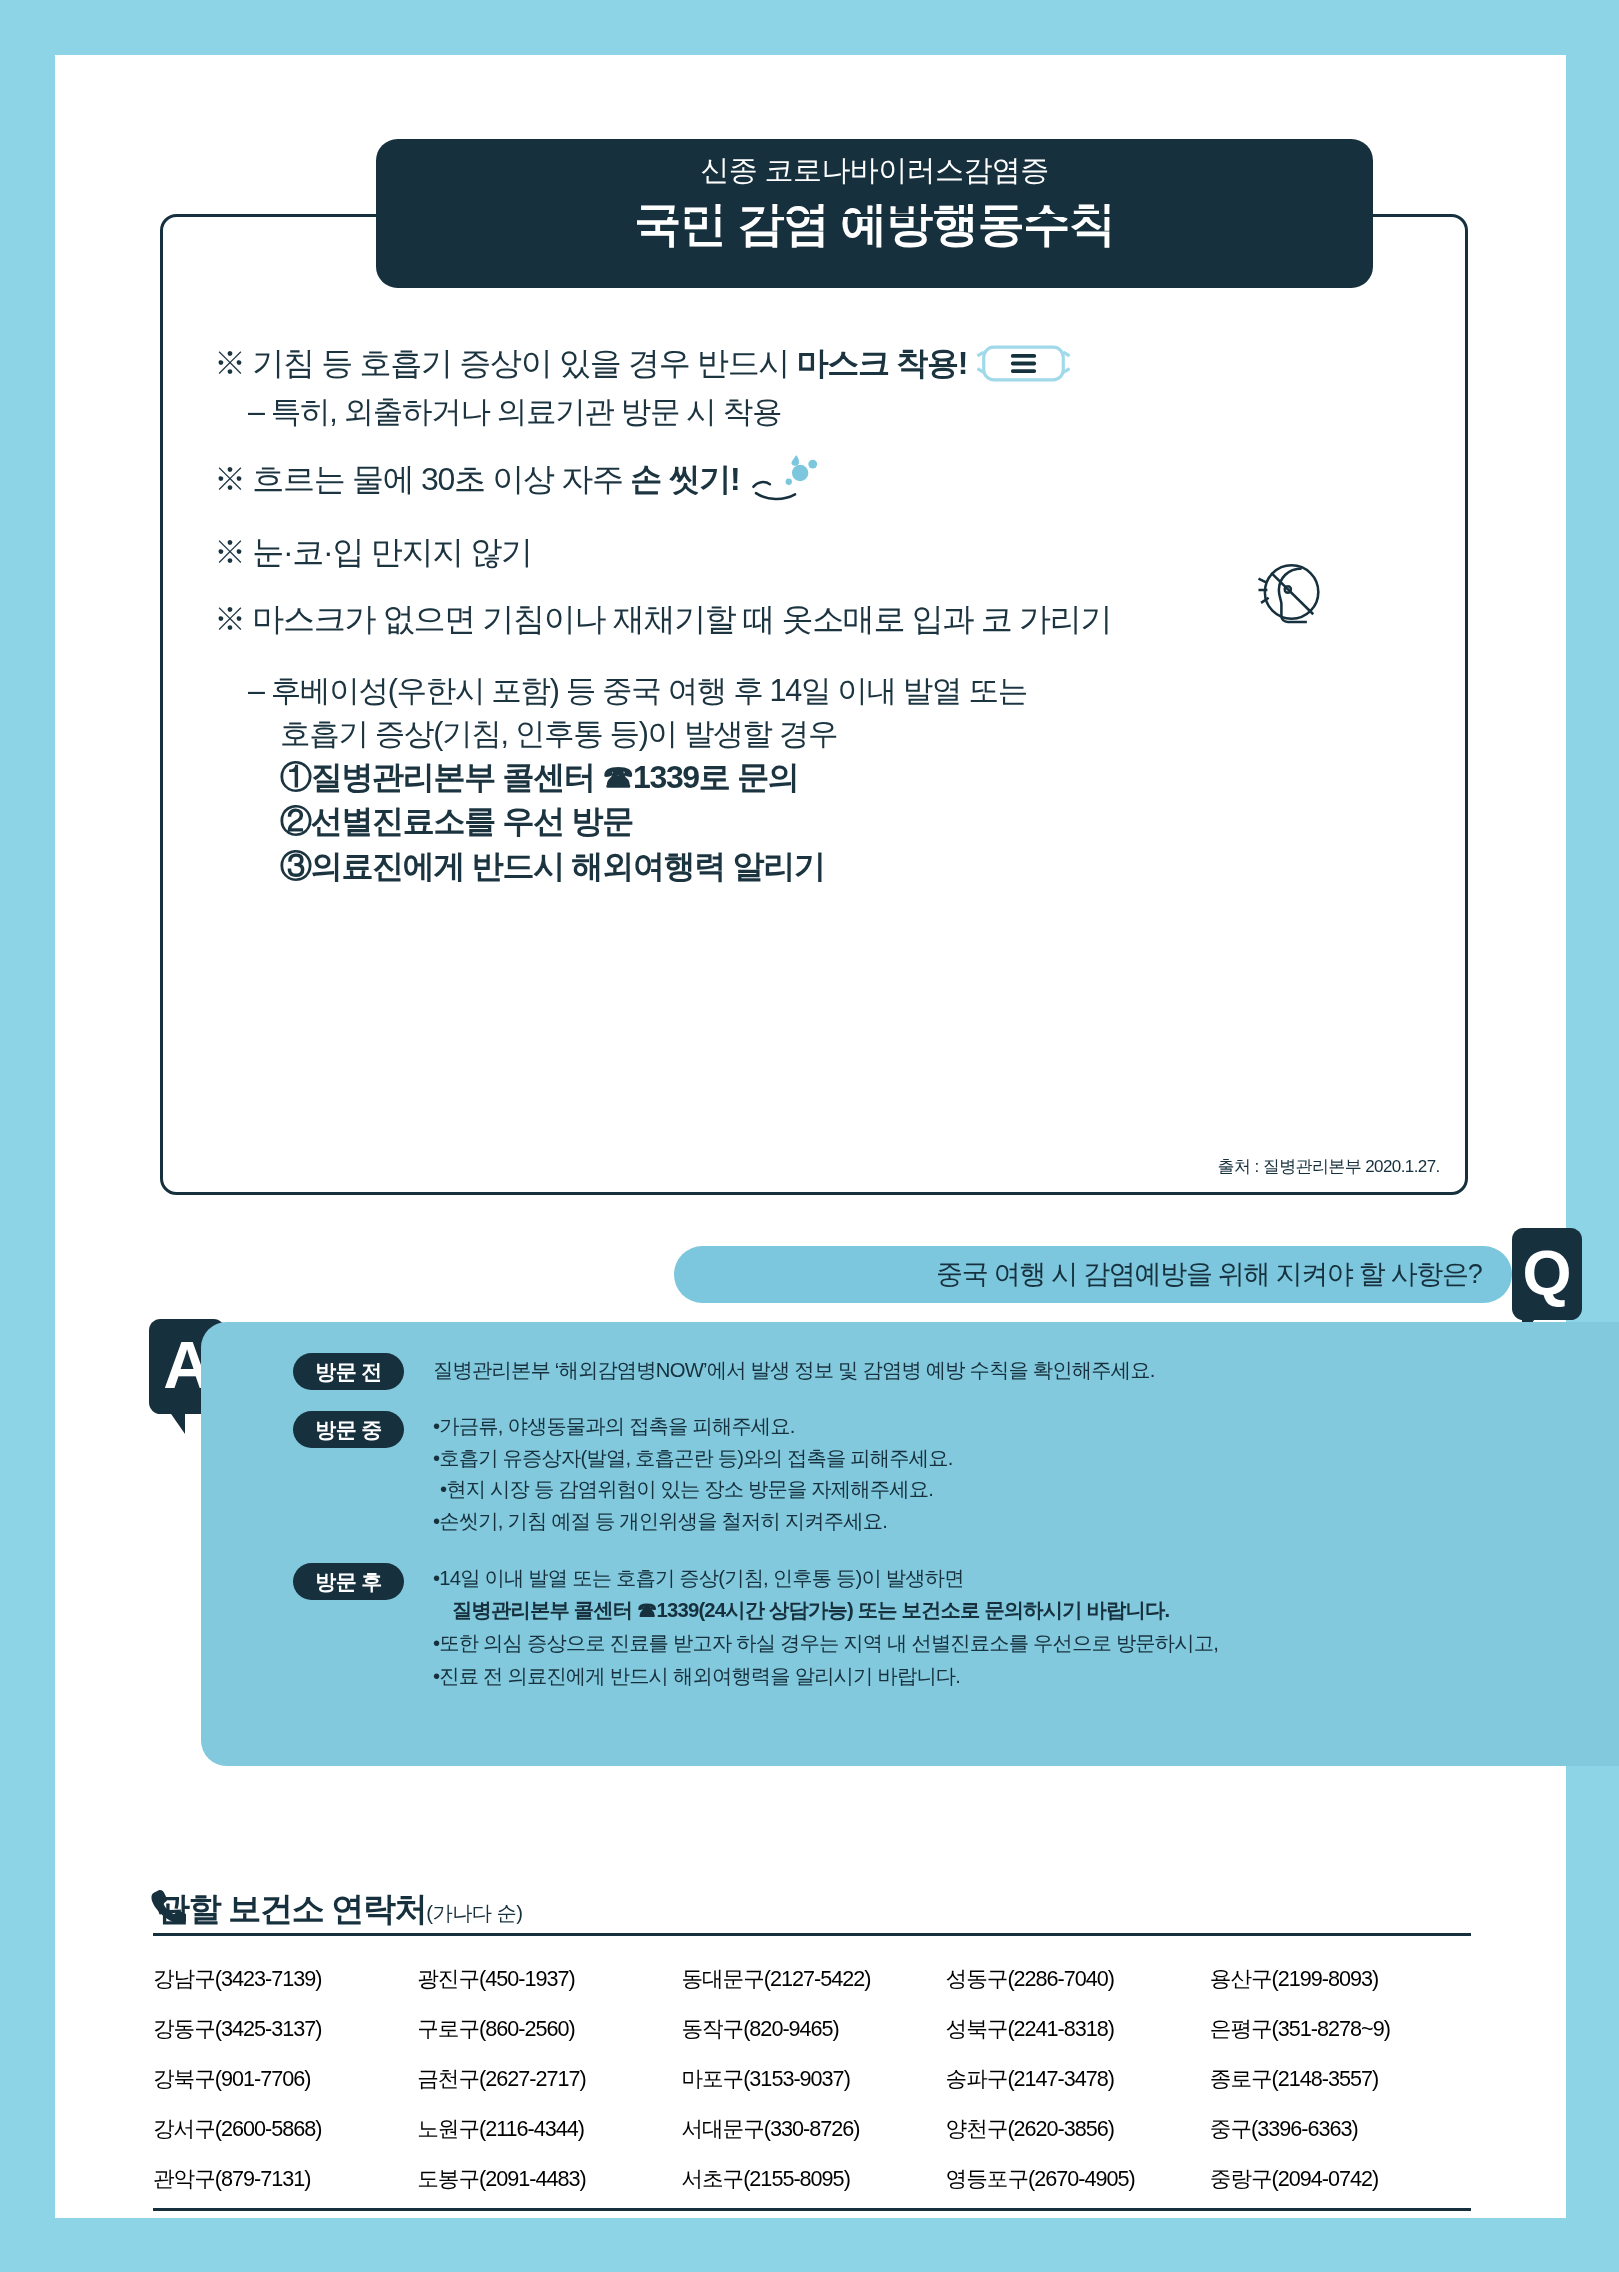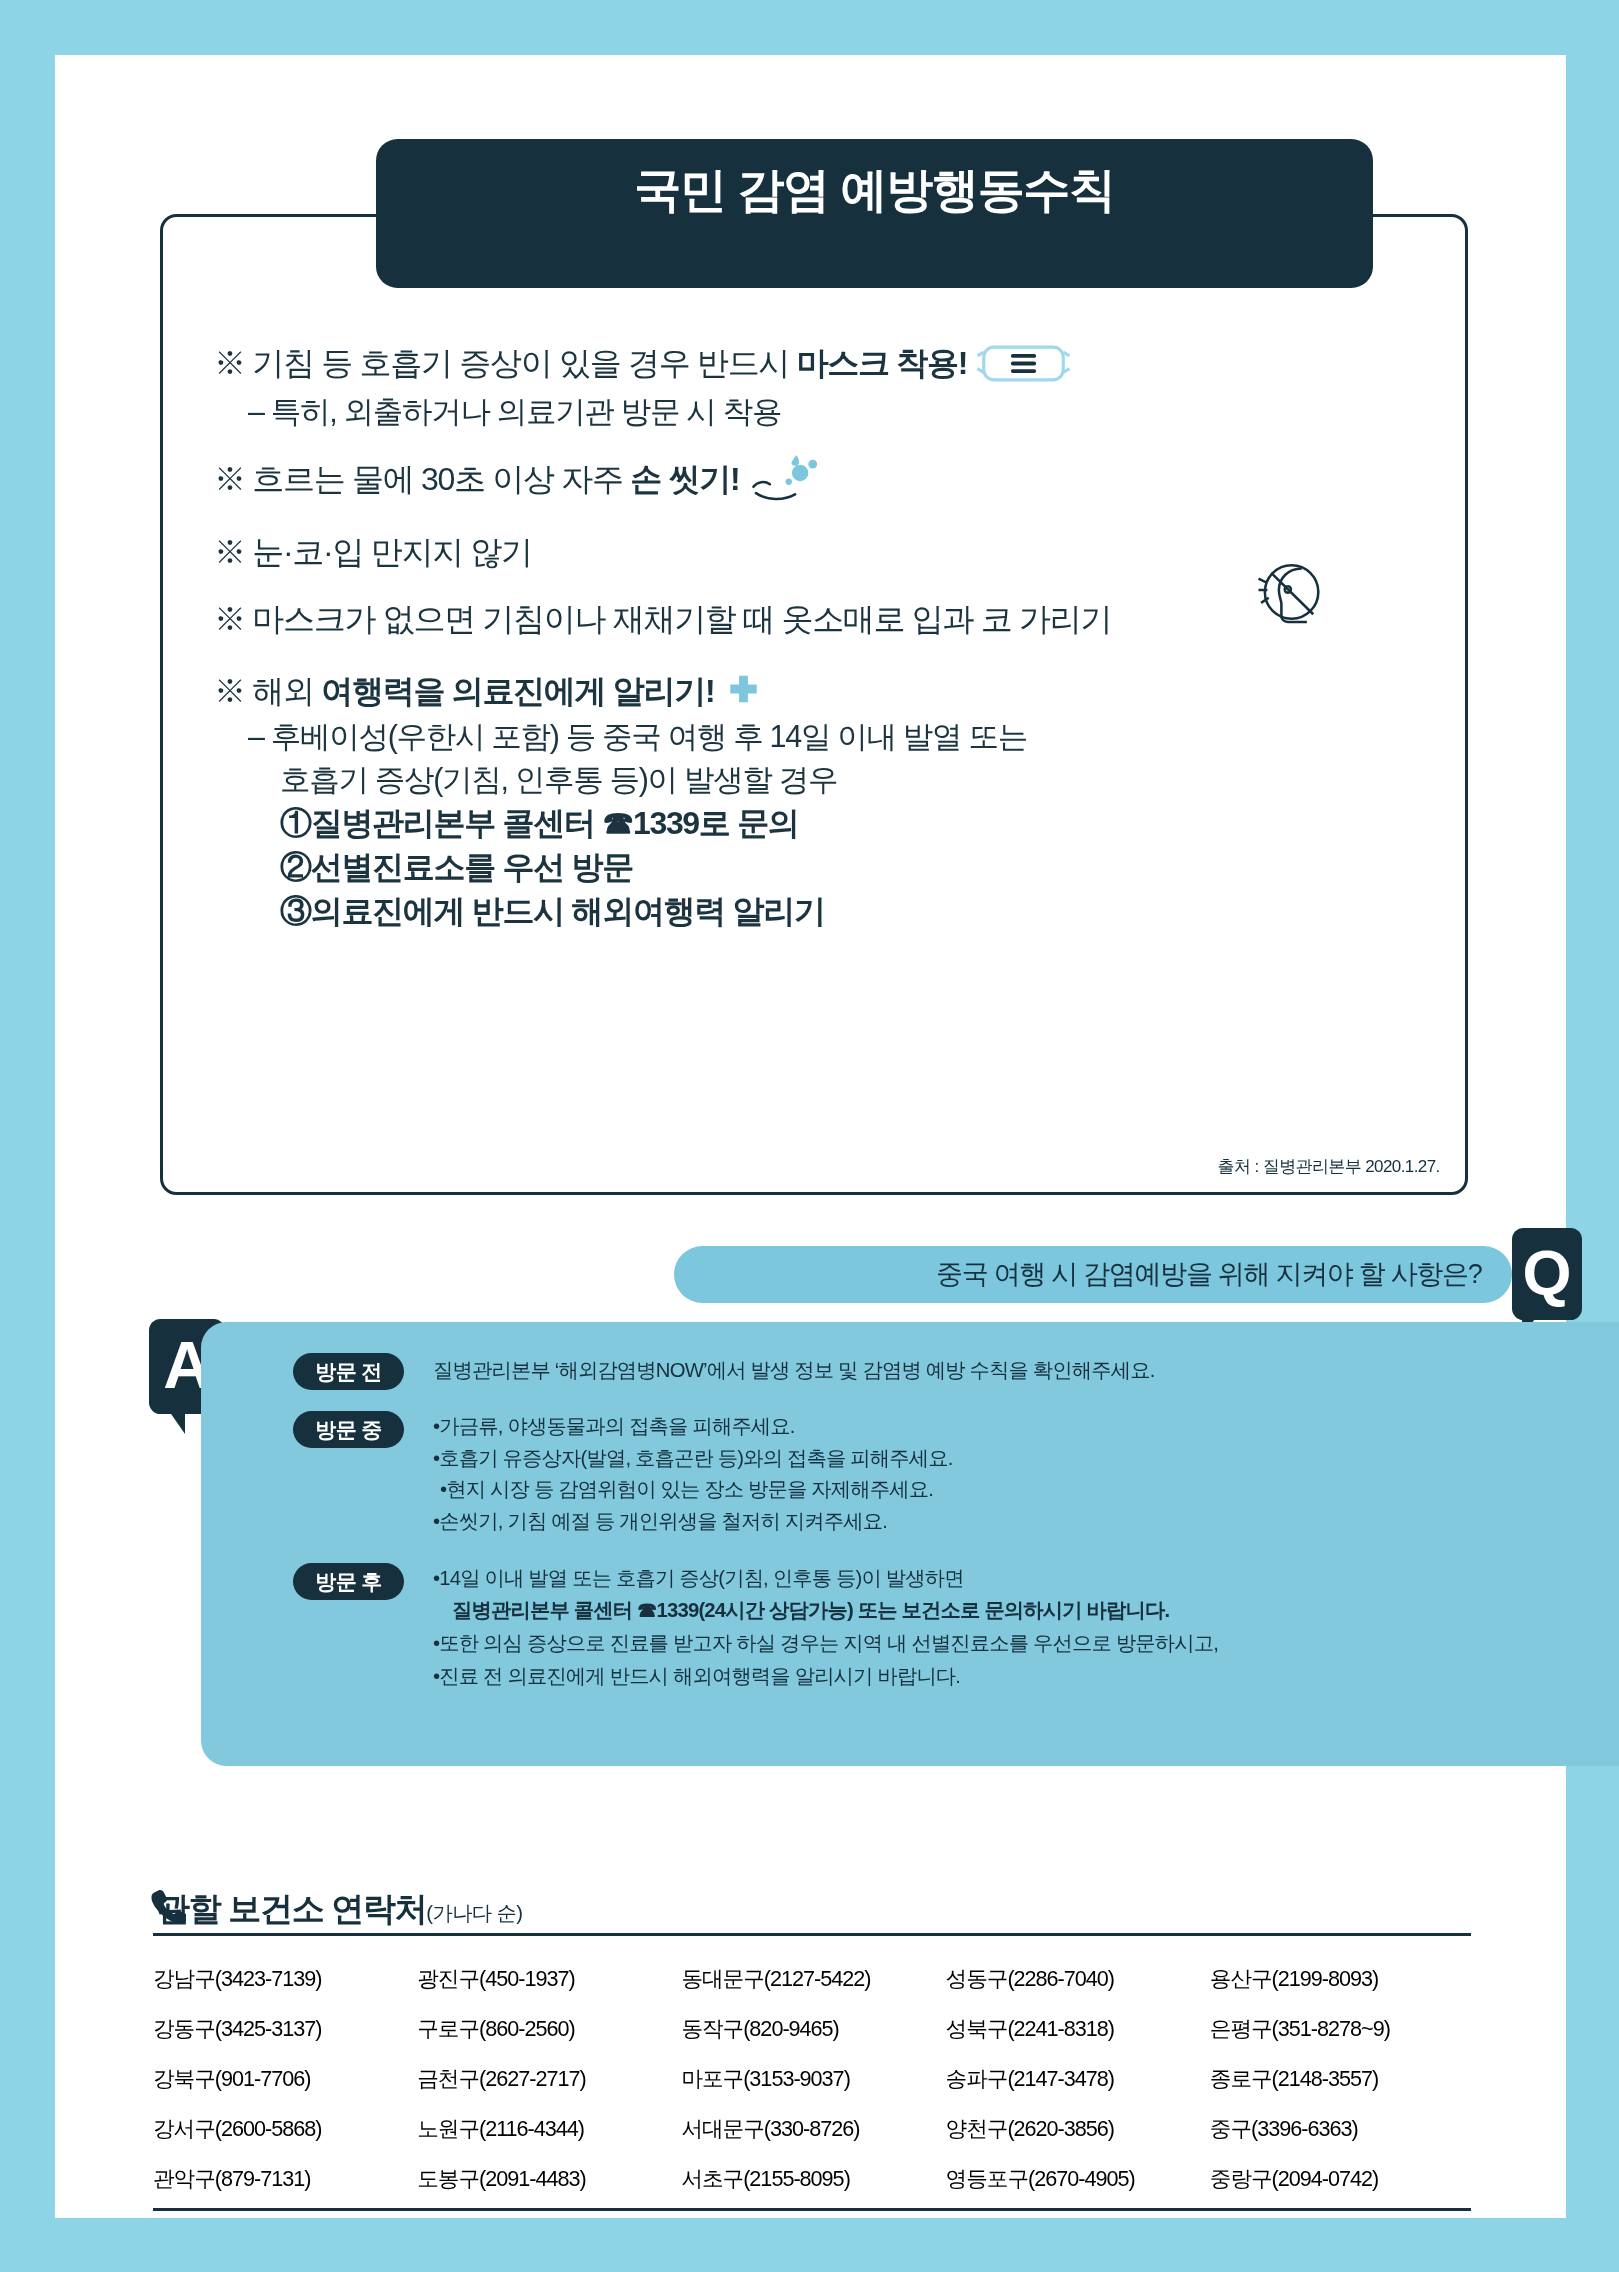--- a/index.html
+++ b/index.html
@@ -234,20 +234,21 @@
     line-height:50px;
     white-space:nowrap;
   }
 </style>
 </head>
 <body>
 
 <div class="page">
 
   <div class="title-badge">
+    <div class="title-sub">신종 코로나바이러스감염증</div>
     <div class="title-main">국민 감염 예방행동수칙</div>
   </div>
 
   <div class="rules-box">
     <div class="src">출처 : 질병관리본부 2020.1.27.</div>
   </div>
 
   <svg class="ic-face" viewBox="0 0 130 110">
     <g fill="none" stroke="#16303d" stroke-width="4">
       <path d="M78 18 c-22 0 -36 16 -36 34 c0 10 4 16 4 22 l0 18 c0 6 4 10 10 10 l30 0"></path>
@@ -298,23 +299,20 @@
 
     <div class="spacer-sm"></div>
 
     <div class="rule">
       <div class="rline">※ 마스크가 없으면 기침이나 재채기할 때 옷소매로 입과 코 가리기</div>
     </div>
 
     <div class="spacer-md"></div>
 
     <div class="rule">
-      <div class="rline"><span>※ 해외 </span><b>여행력을 의료진에게 알리기!</b><svg class="ic ic-cross" viewBox="0 0 62 62">
-        <path d="M24 6 h14 v14 h14 v14 h-14 v14 h-14 v-14 h-14 v-14 h14z" fill="#7cc7dd"></path>
-      </svg></div>
       <div class="sub">– 후베이성(우한시 포함) 등 중국 여행 후 14일 이내 발열 또는</div>
       <div class="sub" style="padding-left:66px">호흡기 증상(기침, 인후통 등)이 발생할 경우</div>
       <div class="num">①질병관리본부 콜센터 ☎1339로 문의</div>
       <div class="num">②선별진료소를 우선 방문</div>
       <div class="num">③의료진에게 반드시 해외여행력 알리기</div>
     </div>
 
   </div>
 
   <div class="q-bubble">중국 여행 시 감염예방을 위해 지켜야 할 사항은?</div>

